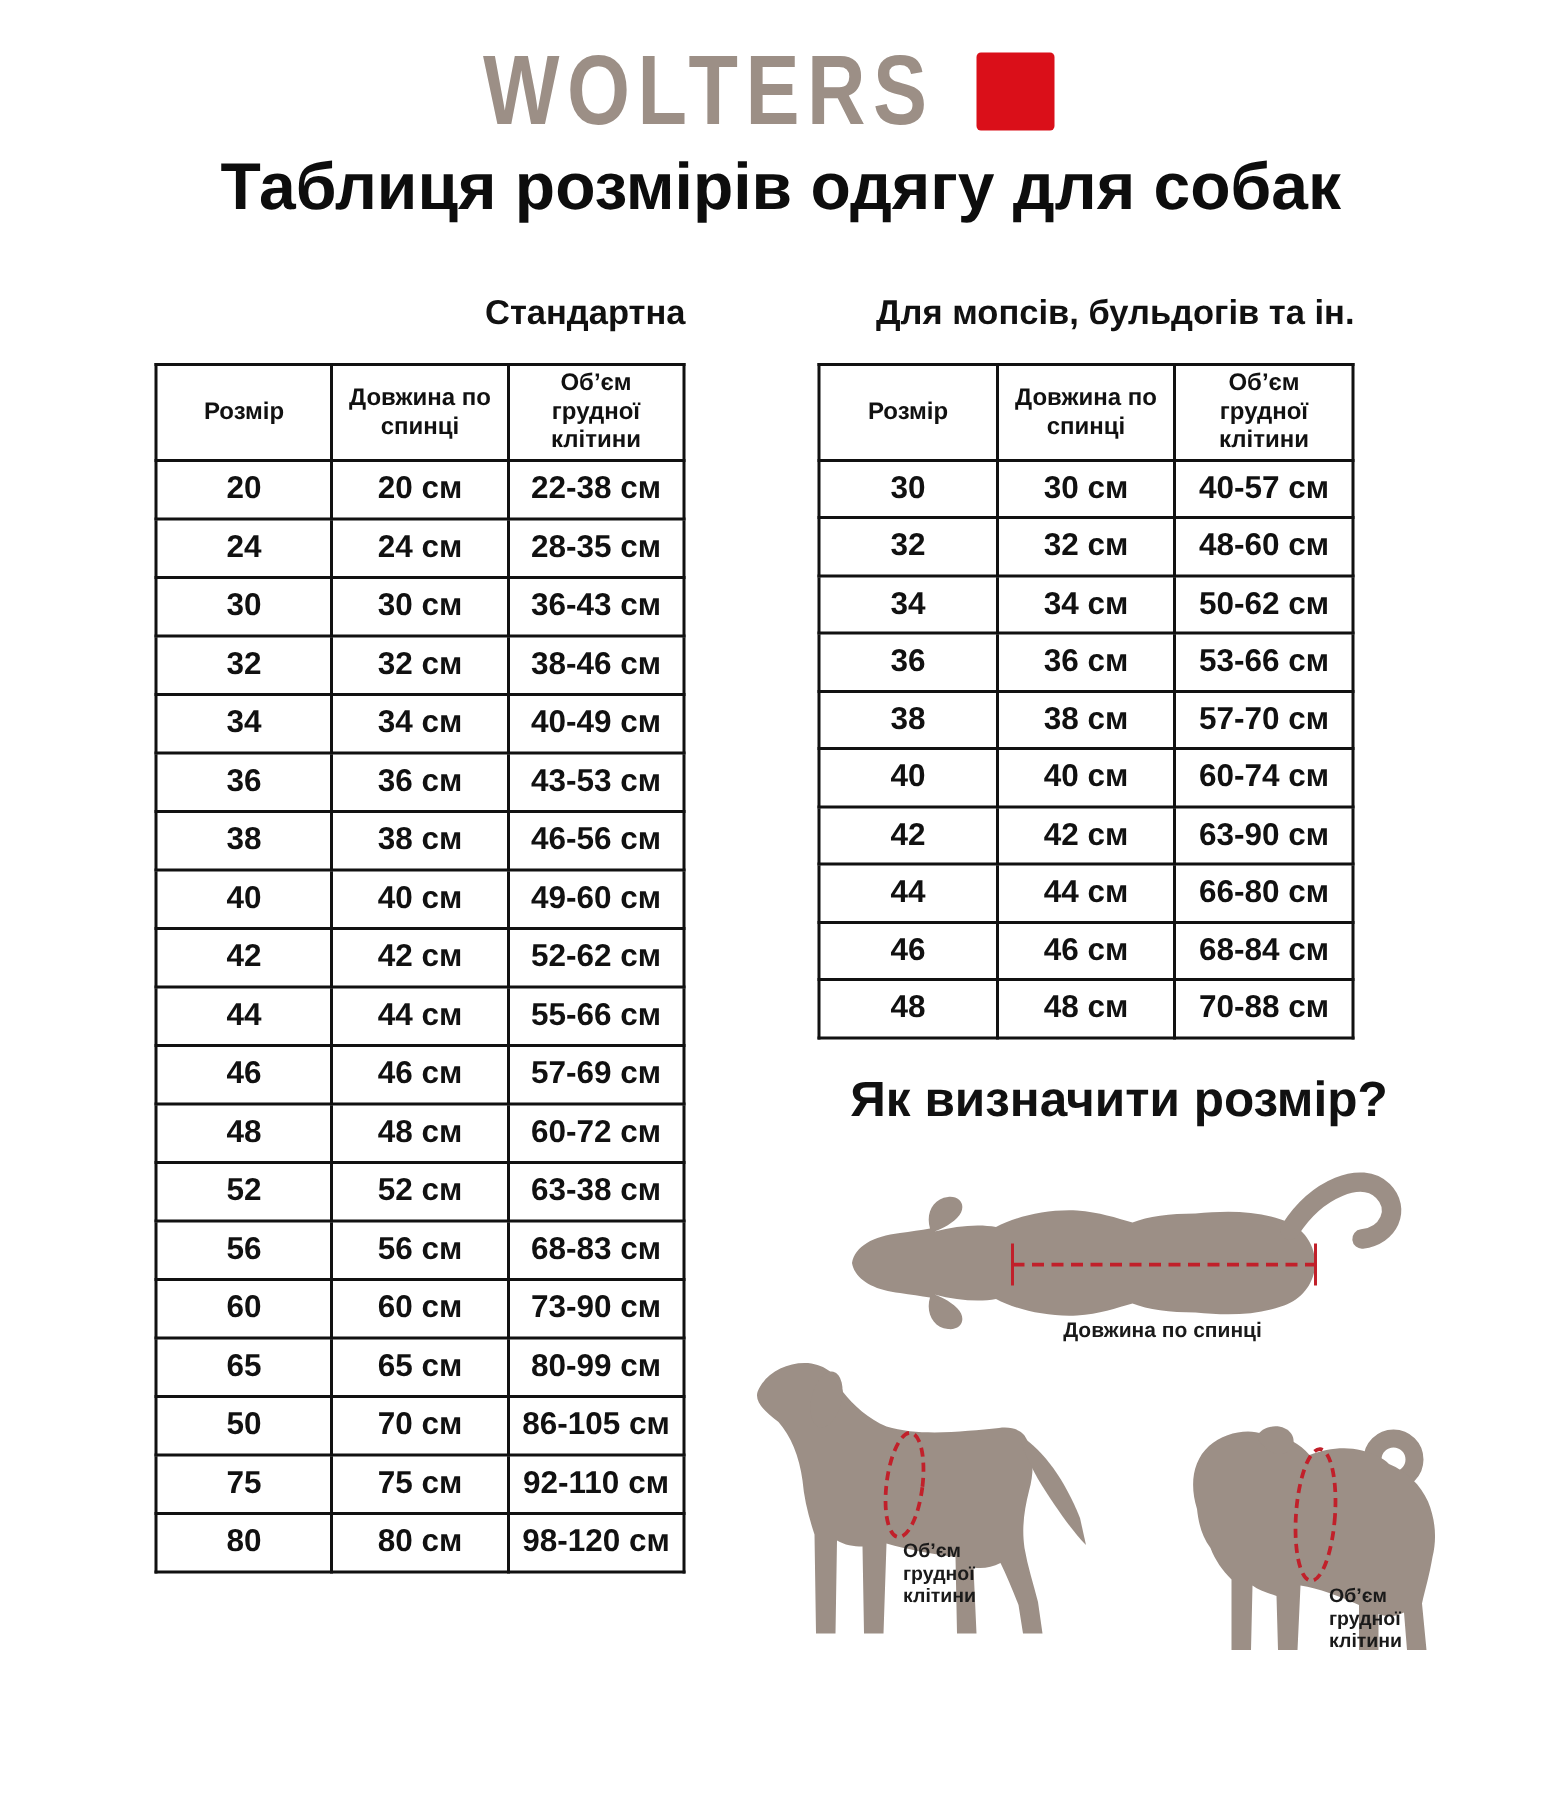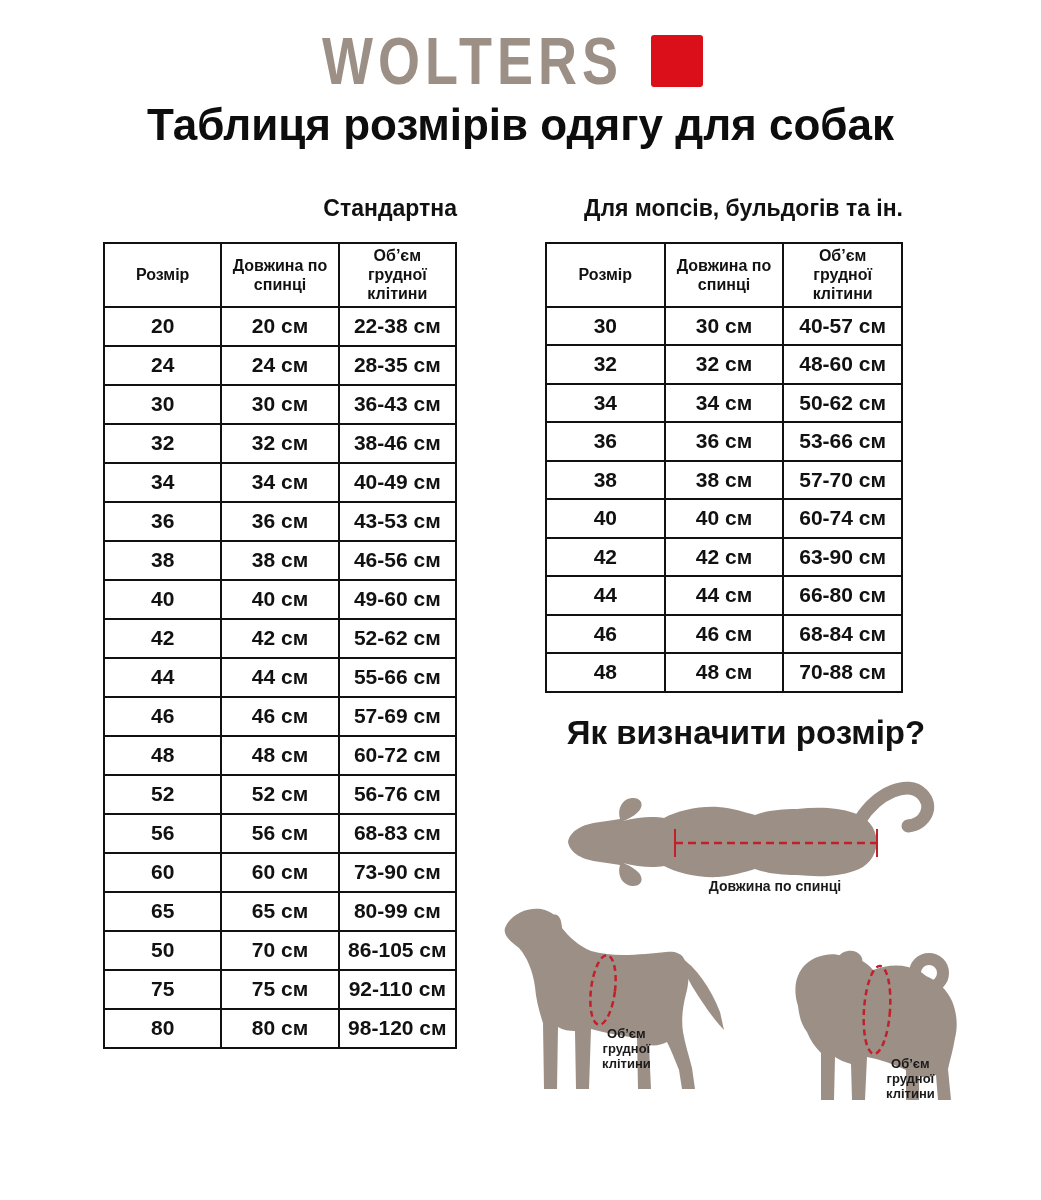--- a/index.html
+++ b/index.html
@@ -23,21 +23,21 @@
   table.size th,table.size td{border:2px solid #111;text-align:center;vertical-align:middle;font-weight:bold;}
   table.size th{height:46px;font-size:16px;line-height:1.2;padding:2px 6px;}
   table.size td{font-size:21px;padding:0;}
   table.size.left td{height:37px;}
   table.size.right td{height:36.5px;}
 
   
   .guide-heading{position:absolute;left:545px;width:360px;top:714px;text-align:center;font-size:33px;font-weight:bold;margin-left:21px;}
   .measure-label{position:absolute;font-size:14px;font-weight:bold;color:#1a1a1a;}
   .back-label{left:600px;width:350px;top:878px;text-align:center;}
-  .chest-label{font-size:13px;line-height:15px;text-align:center;}
+  .chest-label{font-size:13px;line-height:15px;}
   .chest-label-1{left:602px;top:1026px;}
   .chest-label-2{left:886px;top:1056px;}
 
   svg .dog{fill:#9c8f86;}
   svg .dogline{fill:none;stroke:#9c8f86;}
   svg .dash{fill:none;stroke:#c1202a;stroke-width:2.5;stroke-dasharray:6 4;}
   svg .dim{stroke:#c1202a;fill:none;}
 </style>
 </head>
 <body>
@@ -116,21 +116,21 @@
         <td>57-69 см</td>
       </tr>
       <tr>
         <td>48</td>
         <td>48 см</td>
         <td>60-72 см</td>
       </tr>
       <tr>
         <td>52</td>
         <td>52 см</td>
-        <td>56-76 см</td>
+        <td>63-38 см</td>
       </tr>
       <tr>
         <td>56</td>
         <td>56 см</td>
         <td>68-83 см</td>
       </tr>
       <tr>
         <td>60</td>
         <td>60 см</td>
         <td>73-90 см</td>

